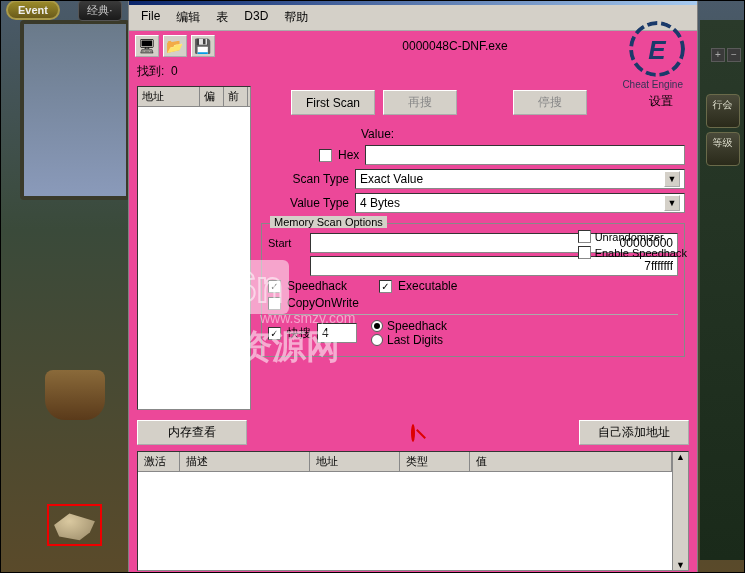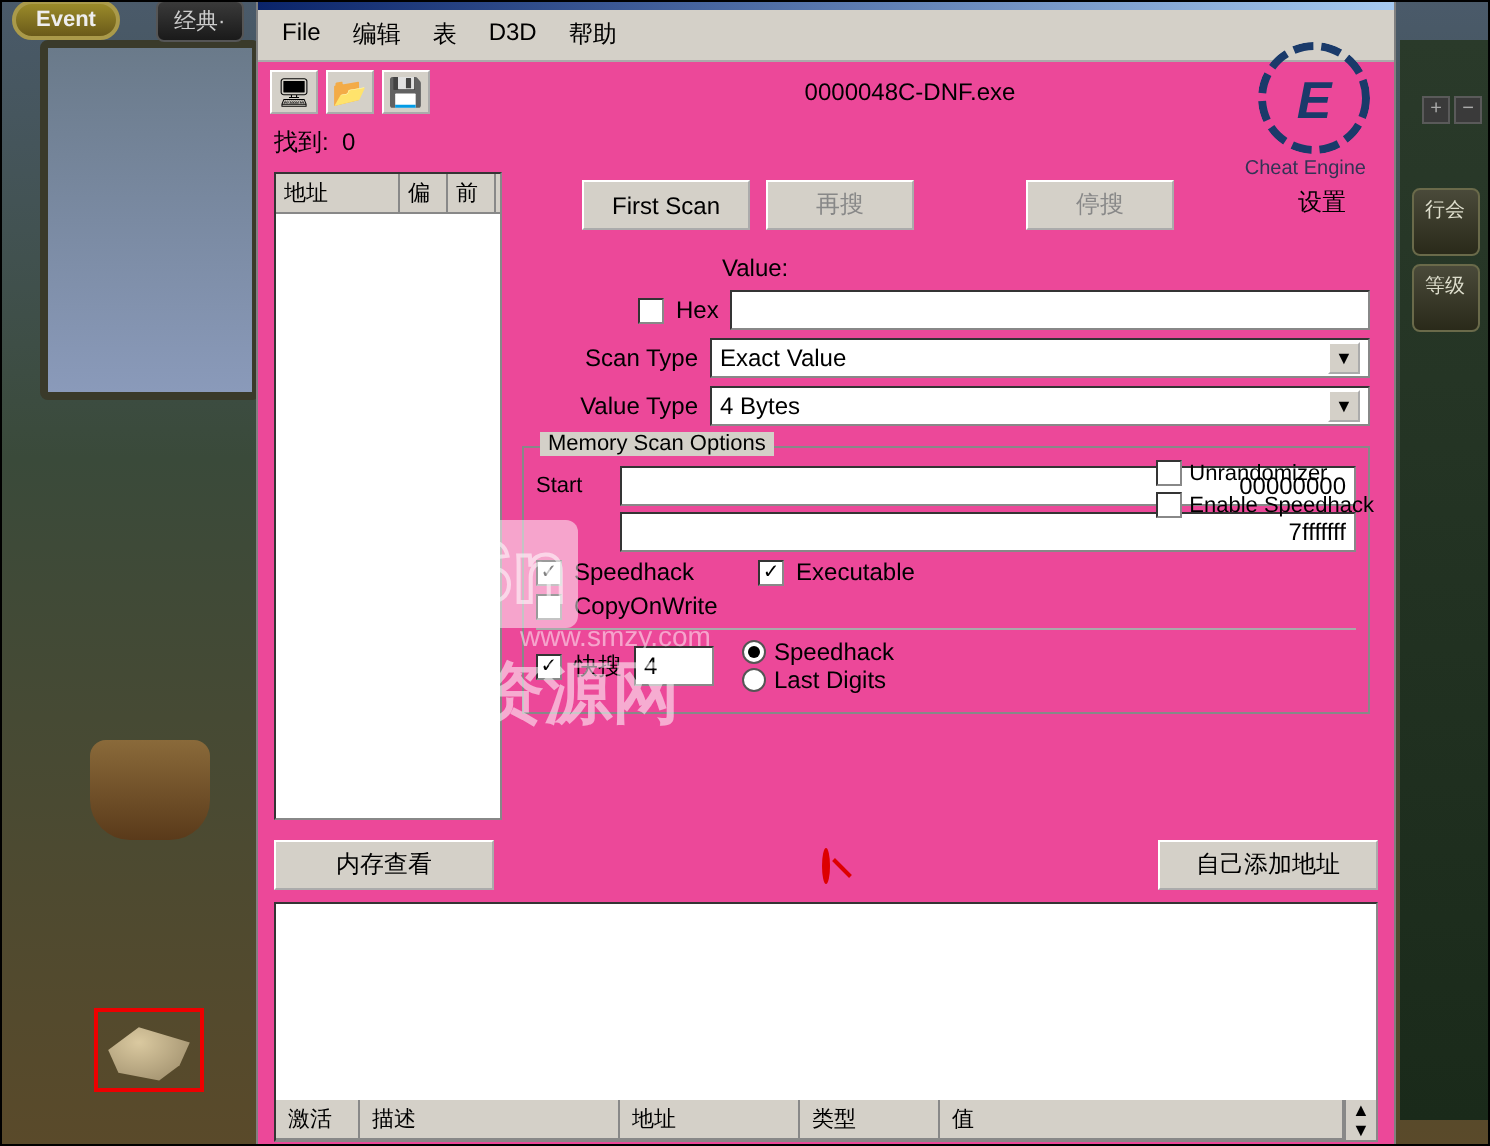--- a/index.html
+++ b/index.html
@@ -65,21 +65,21 @@
 
 .side-checks { position: absolute; right: 10px; top: 226px; font-size: 11px; }
 .side-checks div { display: flex; align-items: center; gap: 4px; margin: 3px 0; }
 
 .arrow-btn { width: 22px; height: 22px; background: #d4d0c8; border: 1px outset #fff; display: inline-flex; align-items: center; justify-content: center; }
 
 .bottom-bar { display: flex; align-items: center; padding: 6px 8px; gap: 10px; }
 .stop-circle { width: 20px; height: 20px; border: 2px solid #d00; border-radius: 50%; position: relative; }
 .stop-circle::after { content: ''; position: absolute; left: 2px; top: 7px; width: 12px; height: 2px; background: #d00; transform: rotate(45deg); }
 
-.result-table { margin: 0 8px; border: 1px inset #888; background: #fff; height: 120px; align-items: flex-end; }
+.result-table { margin: 0 8px; border: 1px inset #888; background: #fff; height: 120px; }
 .result-head { display: flex; background: #d4d0c8; border-bottom: 1px solid #888; }
 .result-head div { border-right: 1px solid #888; padding: 2px 6px; font-size: 11px; }
 .result-scroll { width: 16px; background: #d4d0c8; border-left: 1px solid #888; display: flex; flex-direction: column; justify-content: space-between; font-size: 9px; text-align: center; }
 
 .watermark { position: absolute; left: 170px; top: 260px; color: rgba(255,255,255,0.55); font-size: 34px; font-weight: bold; pointer-events: none; z-index: 999; display: flex; align-items: center; gap: 10px; flex-direction: column; }
 .wm-sn { font-size: 44px; font-weight: 900; background: rgba(255,255,255,0.5); color: rgba(255,255,255,0.01); -webkit-text-stroke: 2px rgba(255,255,255,0.55); padding: 2px 6px; border-radius: 6px; }
 .wm-url { position: absolute; left: 260px; top: 310px; color: rgba(255,255,255,0.5); font-size: 14px; z-index: 999; }
 
 .border-frame { position: absolute; inset: 0; border: 1px solid #000; pointer-events: none; z-index: 1000; }
 </style>

